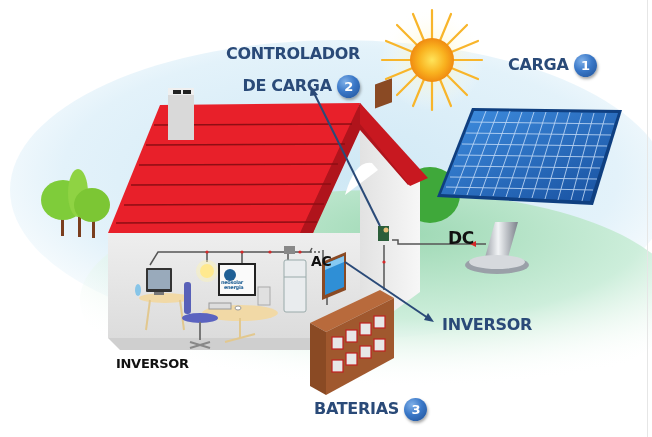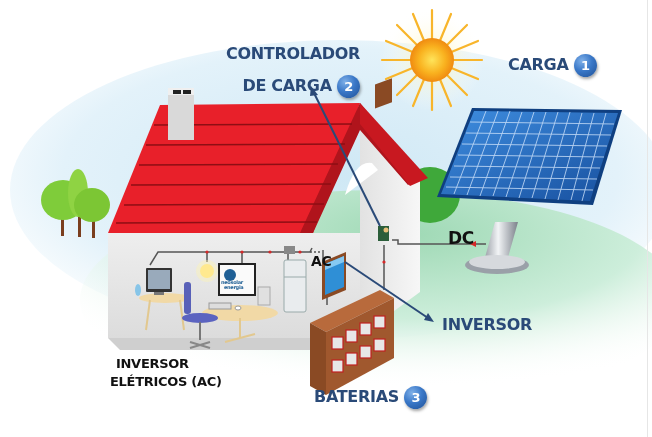--- a/index.html
+++ b/index.html
@@ -244,28 +244,27 @@
     <div style="padding-left:20px;">
       <span>CARGA</span>
       <span class="badge">1</span>
     </div>
   </div>
 
   <div class="label" style="left:442px;top:313px;font-size:16px;line-height:24px;text-align:right;">
     <div style="text-align:right;">INVERSOR</div>
   </div>
 
-  <div class="label" style="left:314px;top:385px;font-size:16px;line-height:24px;">
+  <div class="label" style="left:314px;top:397px;font-size:16px;line-height:24px;">
     <span>BATERIAS</span>
     <span class="badge">3</span>
   </div>
 
   <div class="label dark" style="left:110px;top:355px;font-size:13px;line-height:18px;">
     <div style="padding-left:6px;">INVERSOR</div>
-    <div>ELÉTRICOS (AC)</div>
   </div>
 
   <div class="label dark" style="left:448px;top:228px;font-size:17px;">DC</div>
   <div class="label dark" style="left:311px;top:253px;font-size:14px;">AC</div>
 
   <div class="label" style="left:221px;top:280px;font-size:5px;color:#1f5f95;line-height:5px;">
     <div>neosolar</div>
     <div style="padding-left:3px;">energia</div>
   </div>
 

